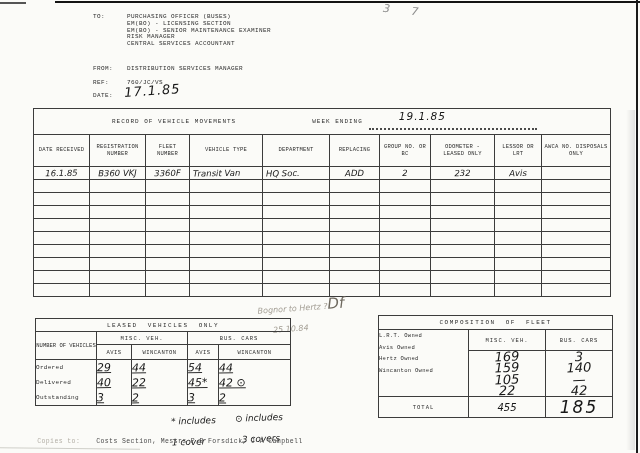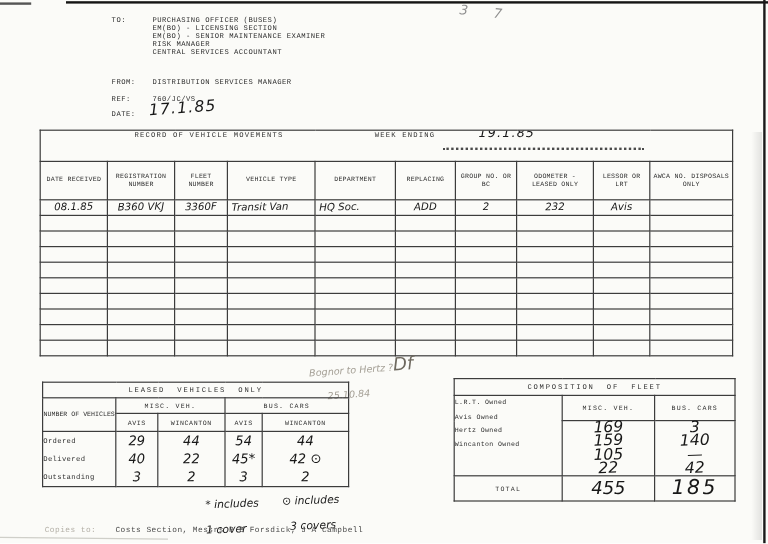--- a/index.html
+++ b/index.html
@@ -26,55 +26,55 @@
   .hw { font-family:"DejaVu Sans", sans-serif; font-style:italic; color:#181818; }
   .date-hw  { font-size:13px; transform:rotate(-4deg); letter-spacing:1px; }
   .week-hw  { font-size:10.5px; letter-spacing:1px; }
   .pencil   { color:#a49f95; }
 
   
   table { border-collapse:collapse; table-layout:fixed; position:absolute; }
   #movements { left:33px; top:108px; width:577px; }
   #movements td, #movements th { border:1px solid #3c3c3c; padding:0; overflow:hidden; }
   #movements .title-cell { border-bottom:1px solid #3c3c3c; height:25px; }
-  .title-flex { display:flex; height:100%; }
+  .title-flex { display:flex; align-items:center; height:100%; }
   .mv-title   { margin-left:78px; font-size:6px; letter-spacing:1px; white-space:pre; }
   .week-label { margin-left:76px; font-size:6px; letter-spacing:1px; white-space:pre; }
   .dotted     { margin-left:6px; width:168px; border-bottom:2px dotted #4a4a4a; height:14px; position:relative; }
   .dotted .week-hw { position:absolute; left:30px; top:-4px; }
   #movements th { height:29px; font-size:5.5px; font-weight:normal; letter-spacing:0.2px;
                   text-align:center; vertical-align:middle; line-height:6.3px; padding:1px 2px; }
   #movements td { height:12px; font-size:8.5px; text-align:center; vertical-align:middle; }
   .mv-val { display:block; font-size:8.5px; transform:rotate(-1deg); white-space:nowrap; }
   .mv-left { text-align:left !important; padding-left:3px !important; }
 
   
   #leased { left:35px; top:318px; width:255px; }
   #leased td, #leased th { border:1px solid #3c3c3c; padding:0; vertical-align:middle; }
   #leased .t-title { height:12px; font-size:6px; letter-spacing:1.5px; word-spacing:5px; text-align:center; }
   #leased .grp     { height:12px; font-size:5.5px; letter-spacing:1px; text-align:center; font-weight:normal; }
   #leased .sub     { height:14px; font-size:5.5px; letter-spacing:0.5px; text-align:center; font-weight:normal; }
   #leased .corner  { font-size:5.5px; text-align:center; line-height:7px; }
   .stack div   { line-height:15px; height:15px; }
   .lbl-stack   { padding:2px 0 1px 5px; font-size:6px; letter-spacing:0.3px; }
-  .val-stack   { padding:2px 0 1px 0; text-align:center; }
+  .val-stack   { padding:2px 0 1px 0; text-align:left;text-decoration:underline; }
   .val-stack div { font-size:11px; transform:rotate(-1deg); }
 
   
   #composition { left:378px; top:315px; width:234px; }
   #composition td { border:1px solid #3c3c3c; padding:0; vertical-align:top; }
   #composition .t-title { height:13px; font-size:6px; letter-spacing:1.5px; word-spacing:5px; text-align:center; vertical-align:middle; }
   #composition .chead   { height:20px; font-size:5.5px; letter-spacing:1px; text-align:center; vertical-align:middle; }
   .comp-labels { padding:25px 0 0 6px; }
   .comp-labels div { font-size:5.5px; letter-spacing:0.3px; line-height:11.5px; }
   .comp-vals   { text-align:center; padding-top:1px; }
   .comp-vals div { font-size:13px; line-height:11.3px; transform:rotate(-2deg); }
   .total-cell  { height:17px; text-align:center; vertical-align:middle !important; }
   .total-label { font-size:5.5px; letter-spacing:1px; }
-  .total-hw    { font-size:15px; }
+  .total-hw    { font-size:10px; }
   .total-hw2   { font-size:17px; letter-spacing:2px; }
 
   
   .fn { position:absolute; font-size:9px; line-height:10.5px; transform:rotate(-2deg); white-space:pre; }
   #annotation { position:absolute; left:248px; top:291px; font-size:8px; line-height:10px;
                 transform:rotate(-4deg); white-space:pre; }
   #annotation .scribble { font-size:15px; color:#6e695f; font-style:italic; }
   #corner-marks { position:absolute; left:383px; top:4px; font-size:11px; color:#8f8f8f;
                   letter-spacing:9px; transform:rotate(6deg); }
   #footer { position:absolute; left:20px; top:431px; font-size:6.5px; letter-spacing:0.4px; white-space:pre; }
@@ -143,21 +143,21 @@
           <th>REPLACING</th>
           <th>GROUP NO. OR BC</th>
           <th>ODOMETER - LEASED ONLY</th>
           <th>LESSOR OR LRT</th>
           <th>AWCA NO. DISPOSALS ONLY</th>
         </tr>
     </tbody>
     <tbody id="mv-body">
         <tr>
           <td>
-            <span class="hw mv-val">08.1.85</span>
+            <span class="hw mv-val">16.1.85</span>
           </td>
           <td>
             <span class="hw mv-val">B360 VKJ</span>
           </td>
           <td>
             <span class="hw mv-val">3360F</span>
           </td>
           <td class="mv-left">
             <span class="hw mv-val">Transit Van</span>
           </td>

